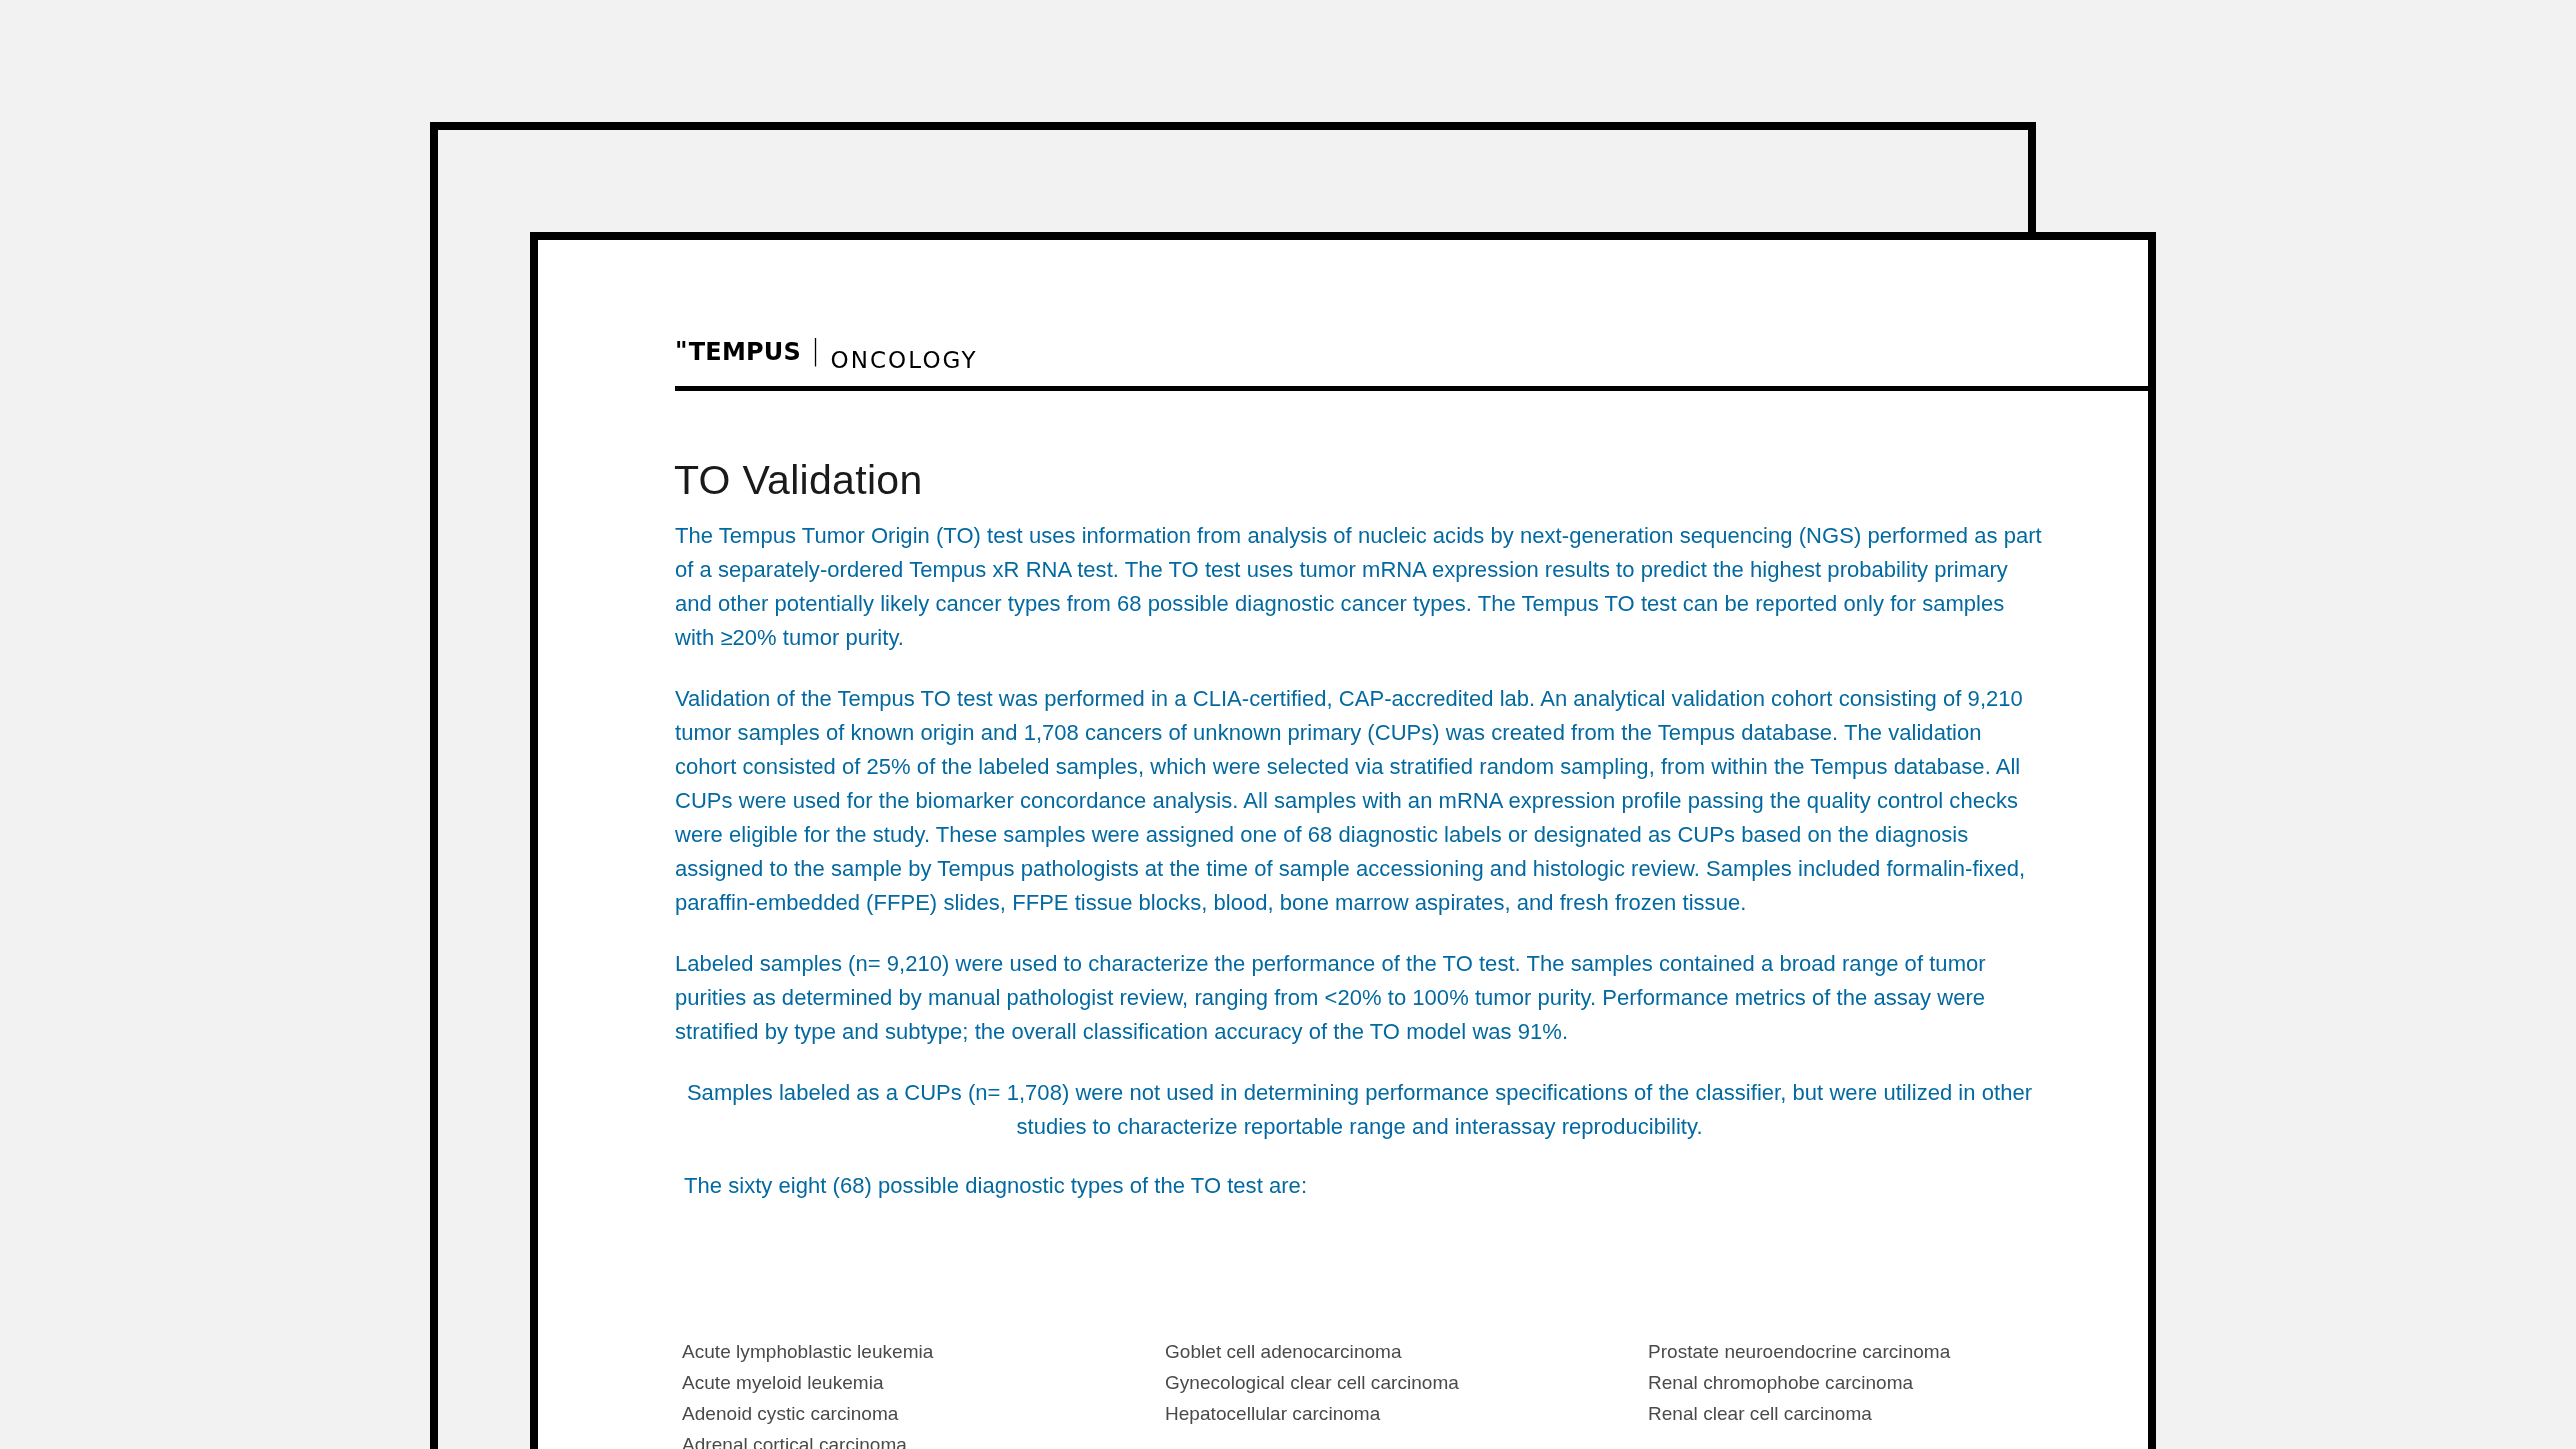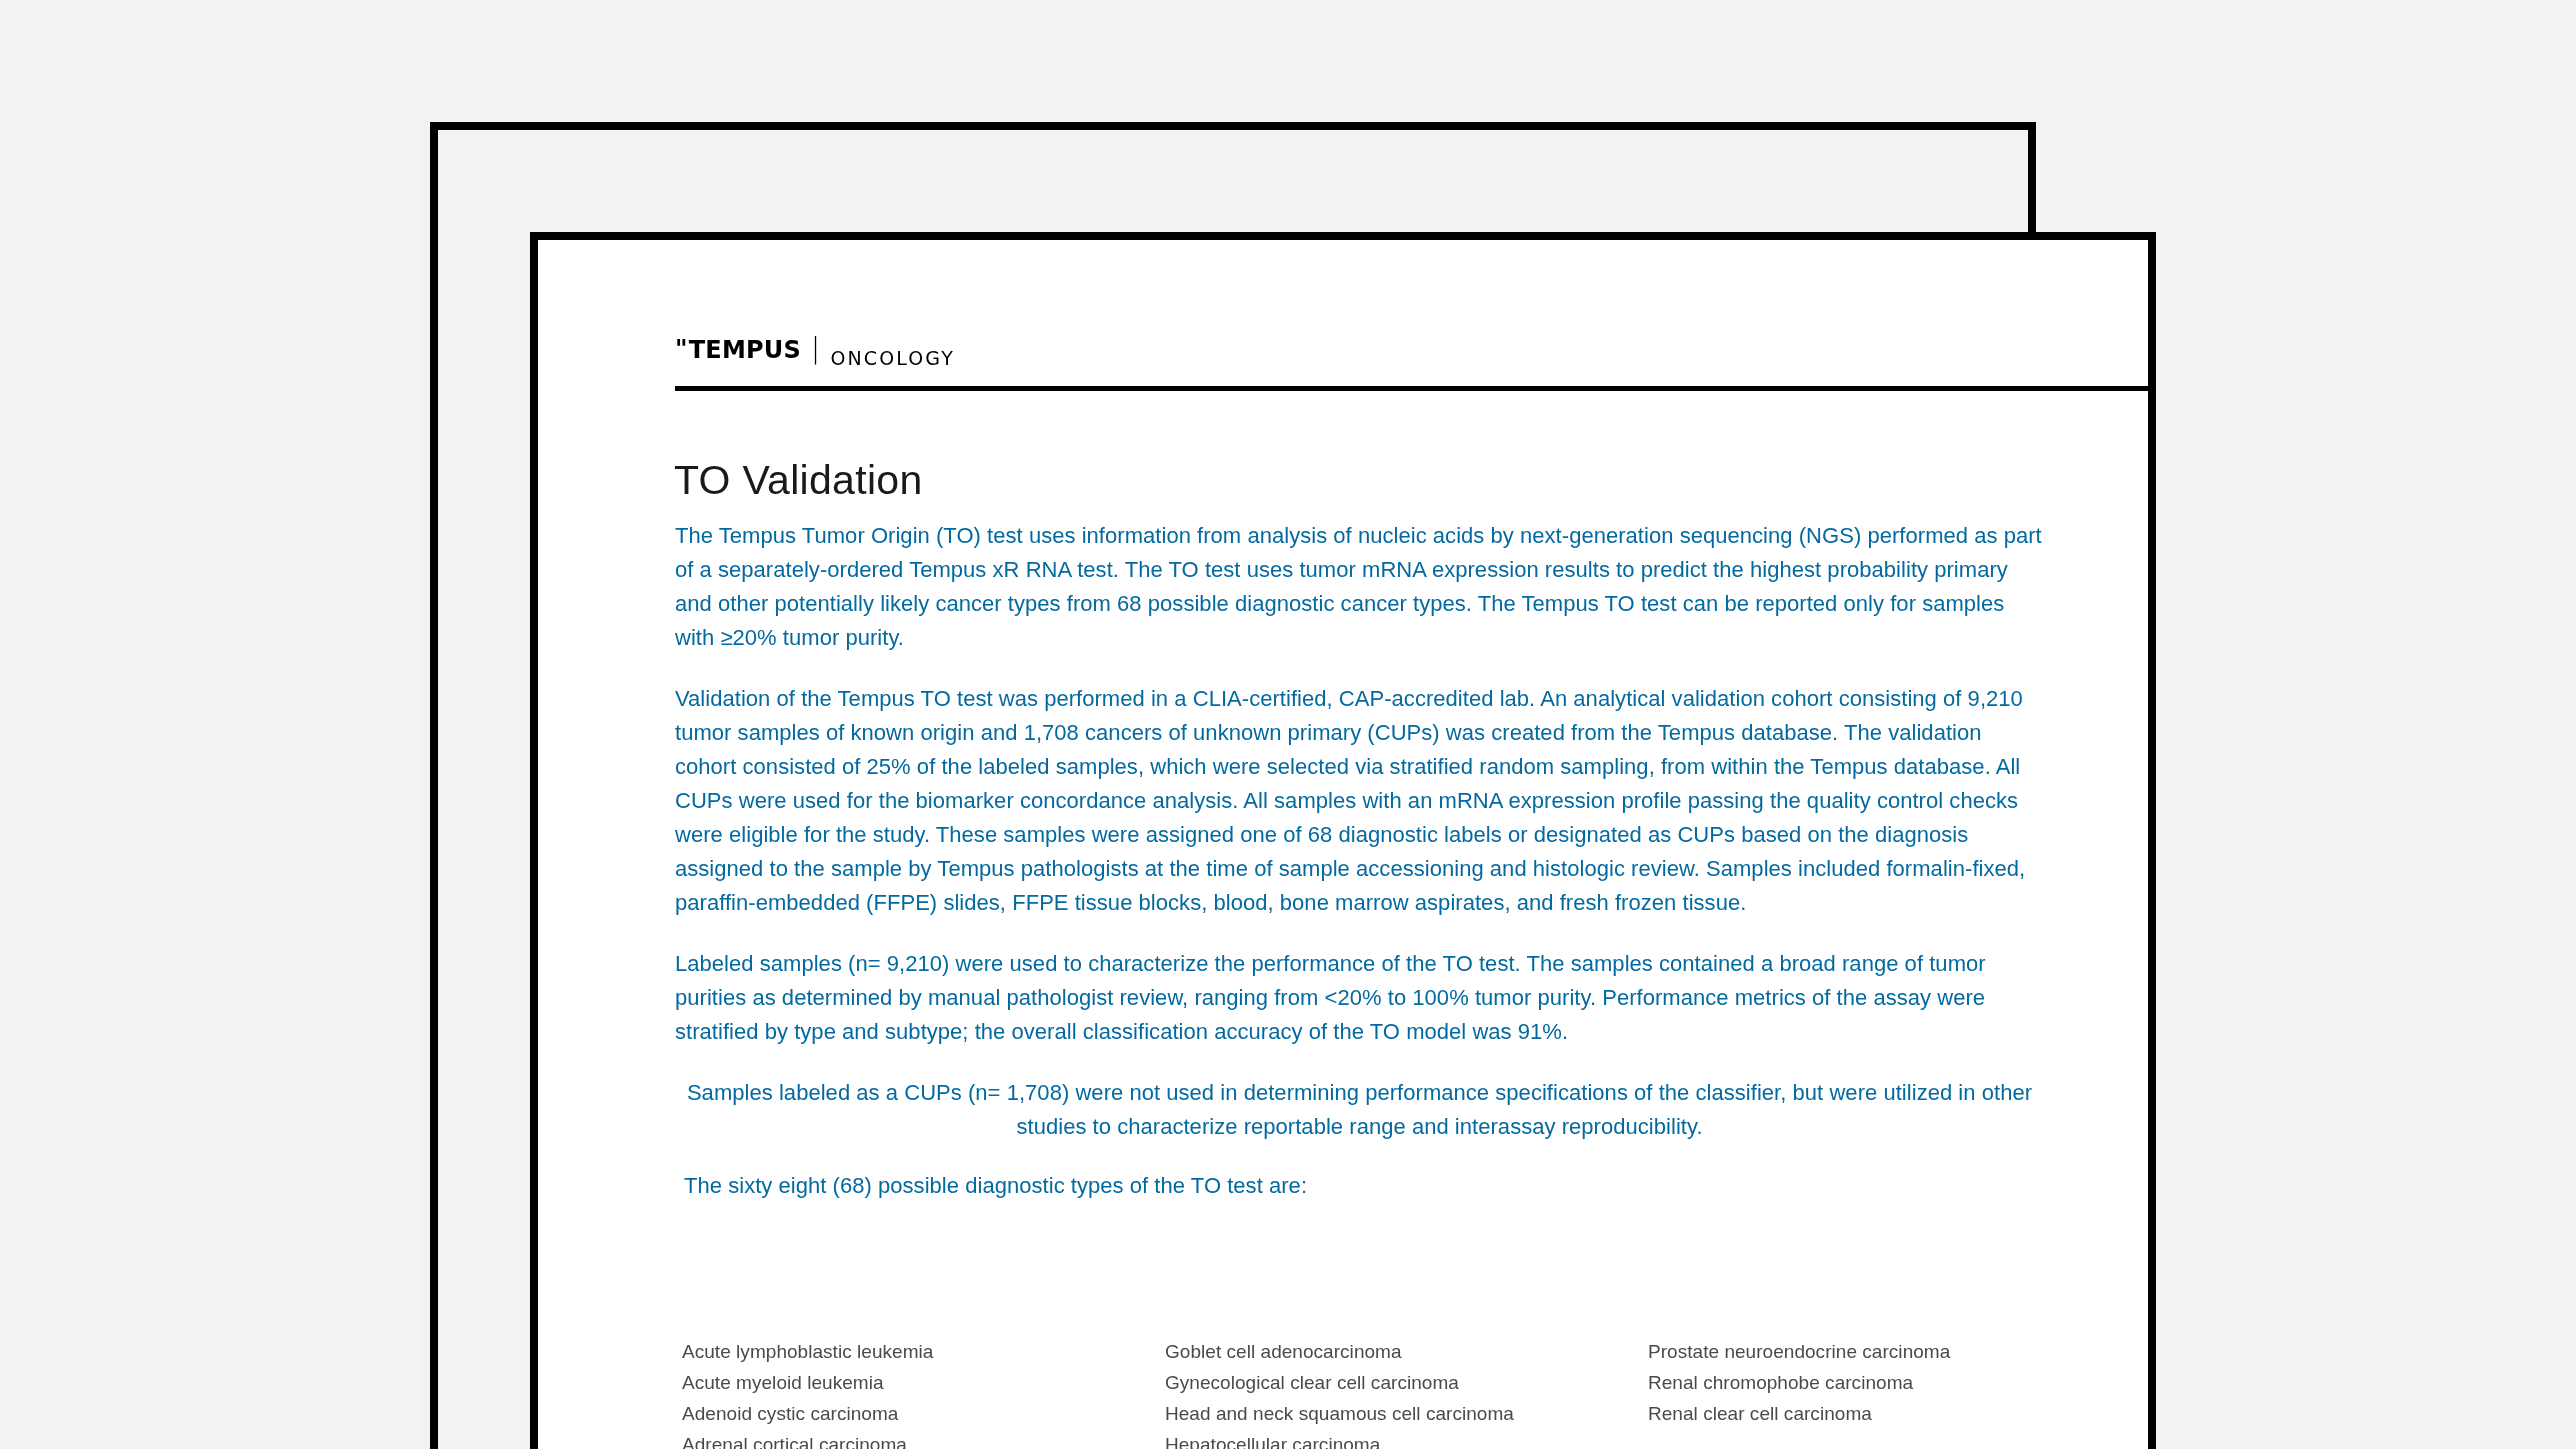--- a/index.html
+++ b/index.html
@@ -90,21 +90,21 @@
     font-weight: 300;
     margin: 0 9.8px 0 9.8px;
     font-size: 28px;
     line-height: 1;
     position: relative;
     top: -0.9px;
   }
   .brand-sub {
     font-weight: 400;
     letter-spacing: 2.1px;
-    font-size: 19px;
+    font-size: 23px;
     margin-top: 18px;
   }
 
   .header-rule {
     position: absolute;
     left: 137px;
     top: 146px;
     width: 1481px;
     height: 4.5px;
     background: #000000;
@@ -200,21 +200,20 @@
       <div class="dx-columns">
         <div class="dx-col">
           <div class="dx-item">Acute lymphoblastic leukemia</div>
           <div class="dx-item">Acute myeloid leukemia</div>
           <div class="dx-item">Adenoid cystic carcinoma</div>
           <div class="dx-item">Adrenal cortical carcinoma</div>
         </div>
         <div class="dx-col">
           <div class="dx-item">Goblet cell adenocarcinoma</div>
           <div class="dx-item">Gynecological clear cell carcinoma</div>
-          <div class="dx-item">Head and neck squamous cell carcinoma</div>
           <div class="dx-item">Hepatocellular carcinoma</div>
         </div>
         <div class="dx-col">
           <div class="dx-item">Prostate neuroendocrine carcinoma</div>
           <div class="dx-item">Renal chromophobe carcinoma</div>
           <div class="dx-item">Renal clear cell carcinoma</div>
         </div>
       </div>
 
     </div>

